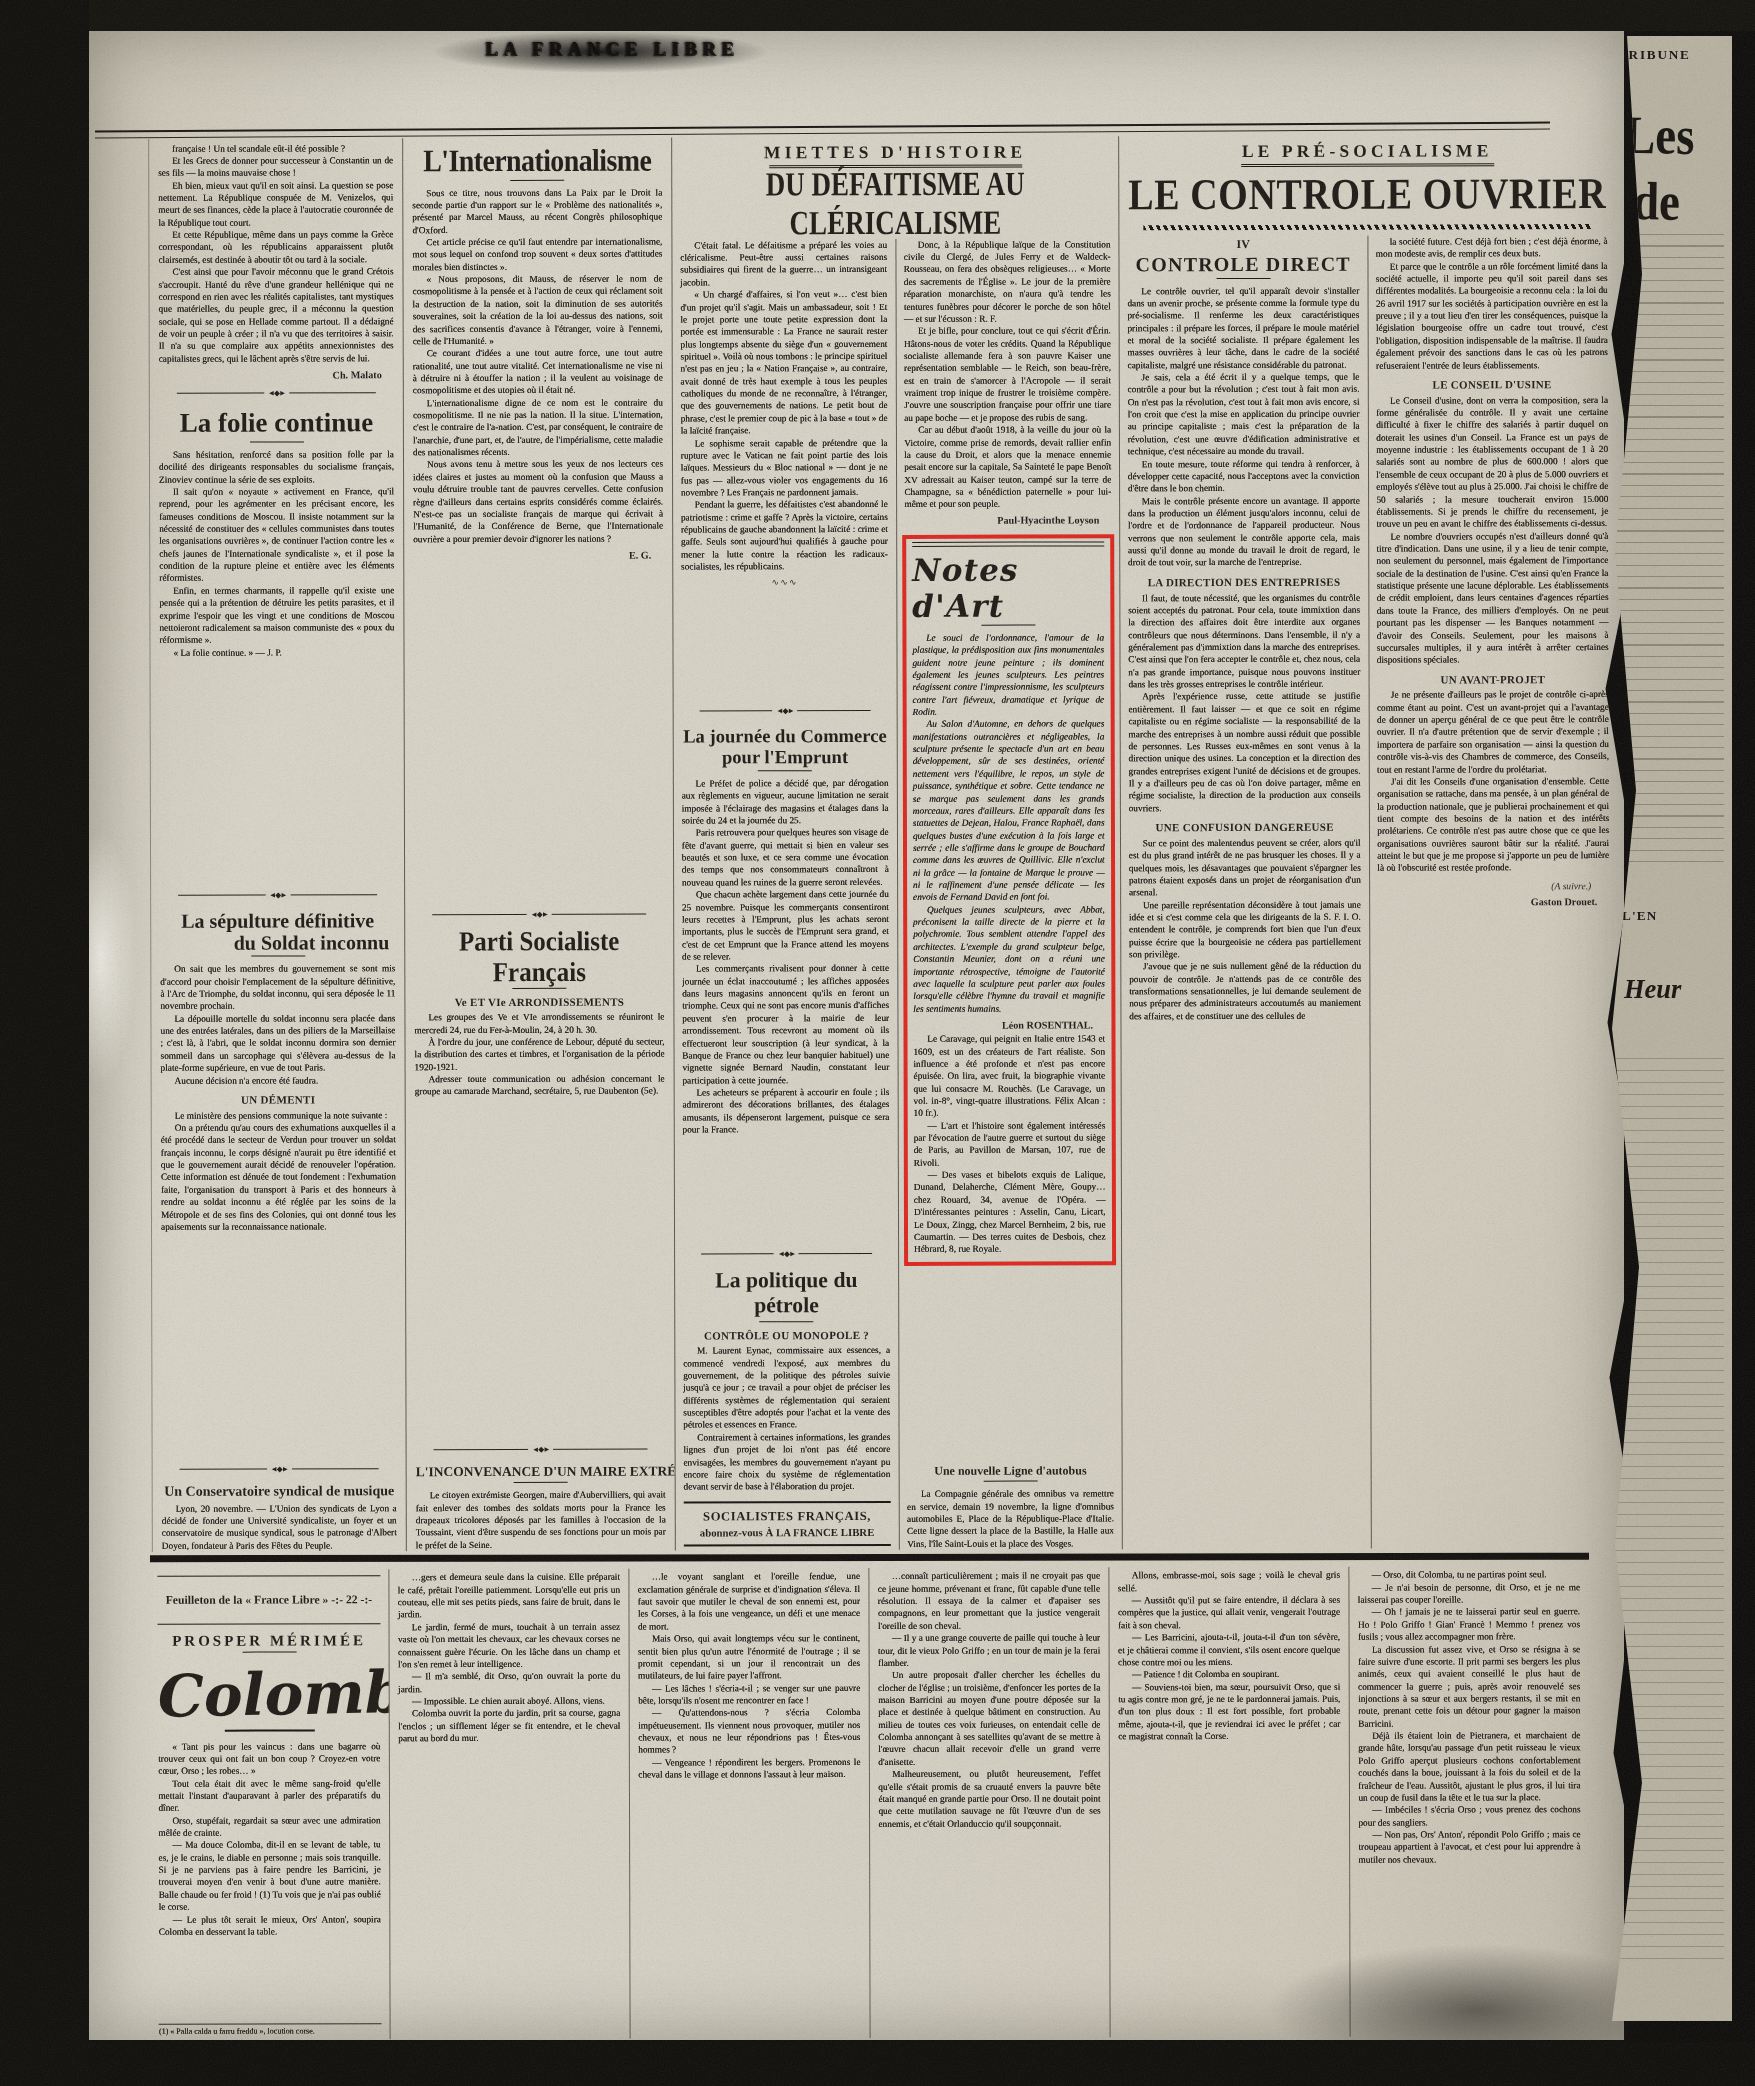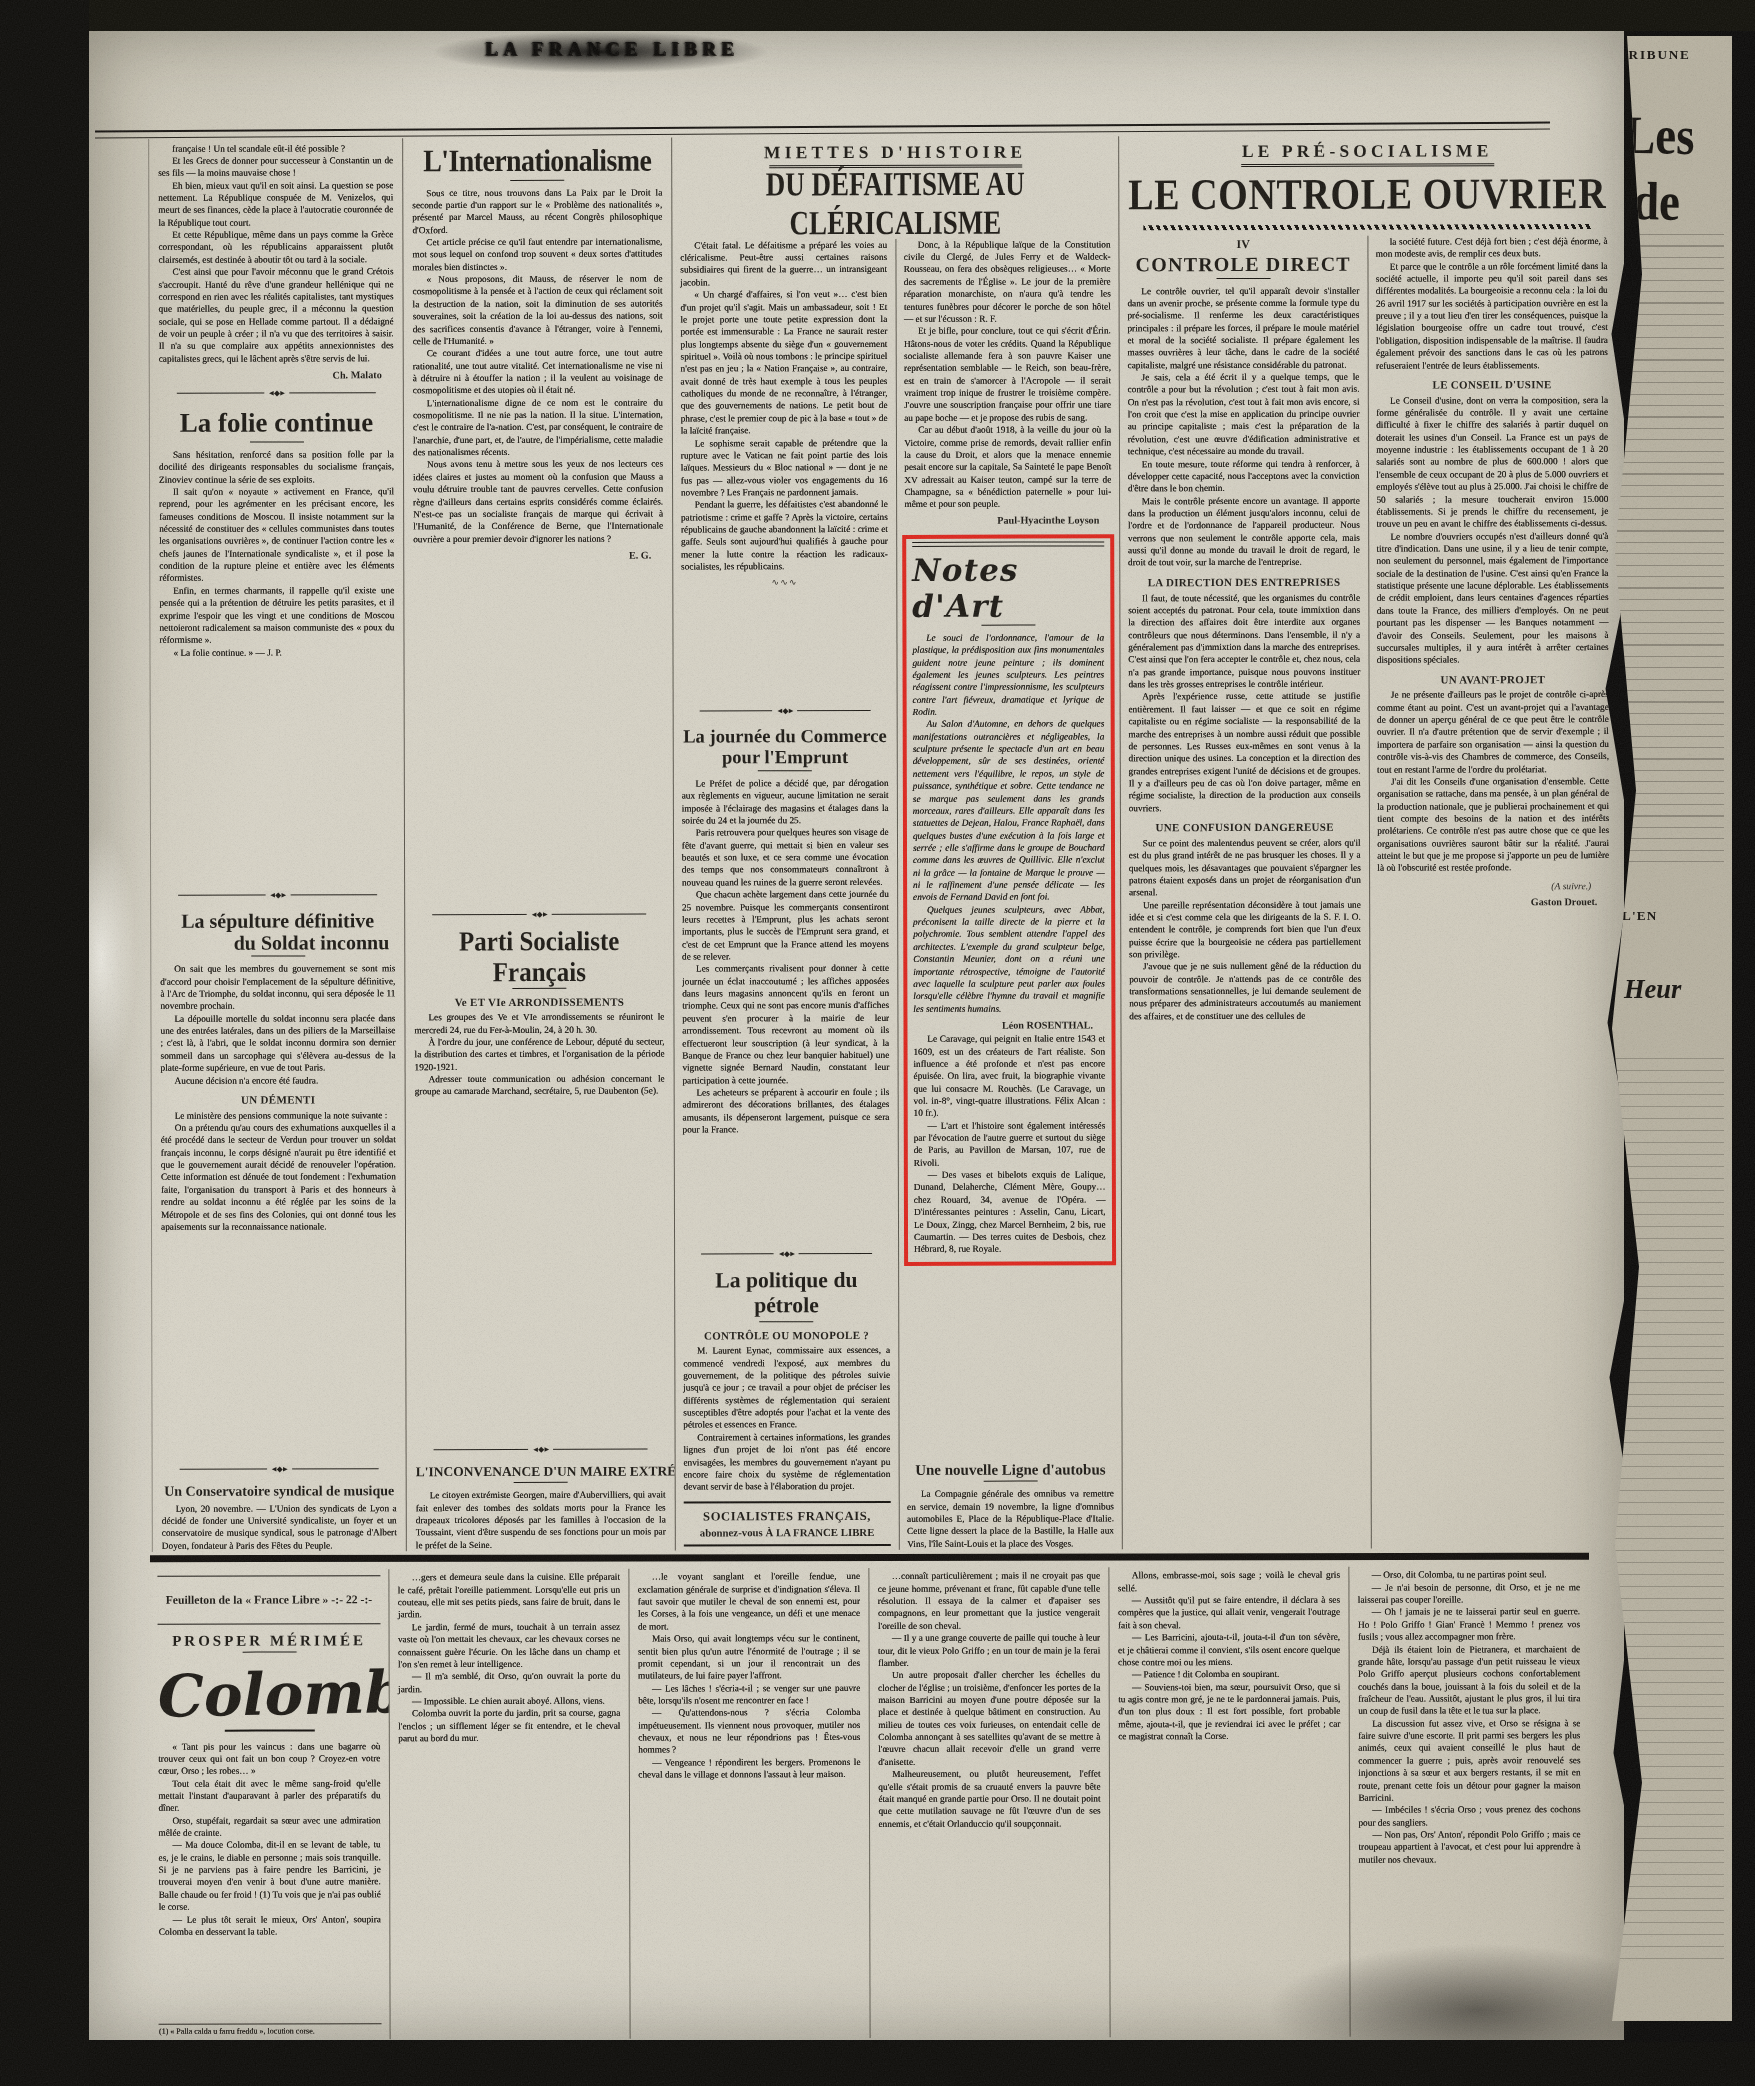--- a/index.html
+++ b/index.html
@@ -35,21 +35,21 @@
   
   .t-internationalisme{font-size:28px;letter-spacing:-0.6px;transform:scaleY(1.12);}
   .t-folie{font-size:27px;}
   .t-sepulture{font-size:20px;line-height:1.1;}
   .t-sepulture .l2{display:block;text-align:right;padding-right:6px;}
   .t-conservatoire{font-size:14px;}
   .t-psf{font-size:25px;transform:scaleY(1.1);}
   .t-maire{font-size:13.5px;letter-spacing:0;white-space:nowrap;}
   .t-commerce{font-size:18.6px;line-height:1.15;}
   .t-petrole{font-size:21.7px;}
-  .t-autobus{font-size:15px;}
+  .t-autobus{font-size:12px;}
   .kicker{font-weight:bold;text-align:center;font-size:17.4px;letter-spacing:4.2px;margin:1.2px 0 0;}
   .kicker-rule{width:253px;margin:1.8px auto 4.8px;border-top:1.8px solid #15120e;border-bottom:1.2px solid #15120e;height:1.8px;}
   .big-head{font-weight:bold;text-align:center;margin:0 0 3.6px;}
   .h-defaitisme{font-size:27px;transform:scaleY(1.25);letter-spacing:0;}
   .h-controle{font-size:38px;transform:scaleY(1.15);letter-spacing:0.6px;}
   .hatch{height:5.4px;margin:4.8px 24px 6px;
     background:repeating-linear-gradient(65deg,#14110d 0 3px,transparent 3px 6.6px);}
   .group{display:flex;flex-direction:column;overflow:hidden;}
   .subcols{display:flex;flex:1;min-height:0;}
   .subcol{flex:1;padding:0 7.8px;overflow:hidden;display:flex;flex-direction:column;}
@@ -383,22 +383,22 @@
           <p>— Les Barricini, ajouta-t-il, jouta-t-il d'un ton sévère, et je châtierai comme il convient, s'ils osent encore quelque chose contre moi ou les miens.</p>
           <p>— Patience ! dit Colomba en soupirant.</p>
           <p>— Souviens-toi bien, ma sœur, poursuivit Orso, que si tu agis contre mon gré, je ne te le pardonnerai jamais. Puis, d'un ton plus doux : Il est fort possible, fort probable même, ajouta-t-il, que je reviendrai ici avec le préfet ; car ce magistrat connaît la Corse.</p>
         </div>
     </div>
     <div class="fcol" style="border-right:none;">
       <div>
           <p>— Orso, dit Colomba, tu ne partiras point seul.</p>
           <p>— Je n'ai besoin de personne, dit Orso, et je ne me laisserai pas couper l'oreille.</p>
           <p>— Oh ! jamais je ne te laisserai partir seul en guerre. Ho ! Polo Griffo ! Gian' Francè ! Memmo ! prenez vos fusils ; vous allez accompagner mon frère.</p>
+          <p>La discussion fut assez vive, et Orso se résigna à se faire suivre d'une escorte. Il prit parmi ses bergers les plus animés, ceux qui avaient conseillé le plus haut de commencer la guerre ; puis, après avoir renouvelé ses injonctions à sa sœur et aux bergers restants, il se mit en route, prenant cette fois un détour pour gagner la maison Barricini.</p>
           <p>Déjà ils étaient loin de Pietranera, et marchaient de grande hâte, lorsqu'au passage d'un petit ruisseau le vieux Polo Griffo aperçut plusieurs cochons confortablement couchés dans la boue, jouissant à la fois du soleil et de la fraîcheur de l'eau. Aussitôt, ajustant le plus gros, il lui tira un coup de fusil dans la tête et le tua sur la place.</p>
-          <p>La discussion fut assez vive, et Orso se résigna à se faire suivre d'une escorte. Il prit parmi ses bergers les plus animés, ceux qui avaient conseillé le plus haut de commencer la guerre ; puis, après avoir renouvelé ses injonctions à sa sœur et aux bergers restants, il se mit en route, prenant cette fois un détour pour gagner la maison Barricini.</p>
           <p>— Imbéciles ! s'écria Orso ; vous prenez des cochons pour des sangliers.</p>
           <p>— Non pas, Ors' Anton', répondit Polo Griffo ; mais ce troupeau appartient à l'avocat, et c'est pour lui apprendre à mutiler nos chevaux.</p>
         </div>
     </div>
   </div>
 
   <div class="smudge" style="left:343px;top:0px;width:337px;height:42px;background:radial-gradient(closest-side,rgba(8,7,5,.95),rgba(8,7,5,0));"></div>
   <div class="smudge" style="left:-24px;top:800px;width:72px;height:253px;background:radial-gradient(closest-side,rgba(240,238,230,.9),rgba(240,238,230,0));"></div>
   <div class="smudge" style="left:1179px;top:1913px;width:421px;height:132px;background:radial-gradient(closest-side,rgba(15,13,10,.55),rgba(15,13,10,0));"></div>
 </div>

